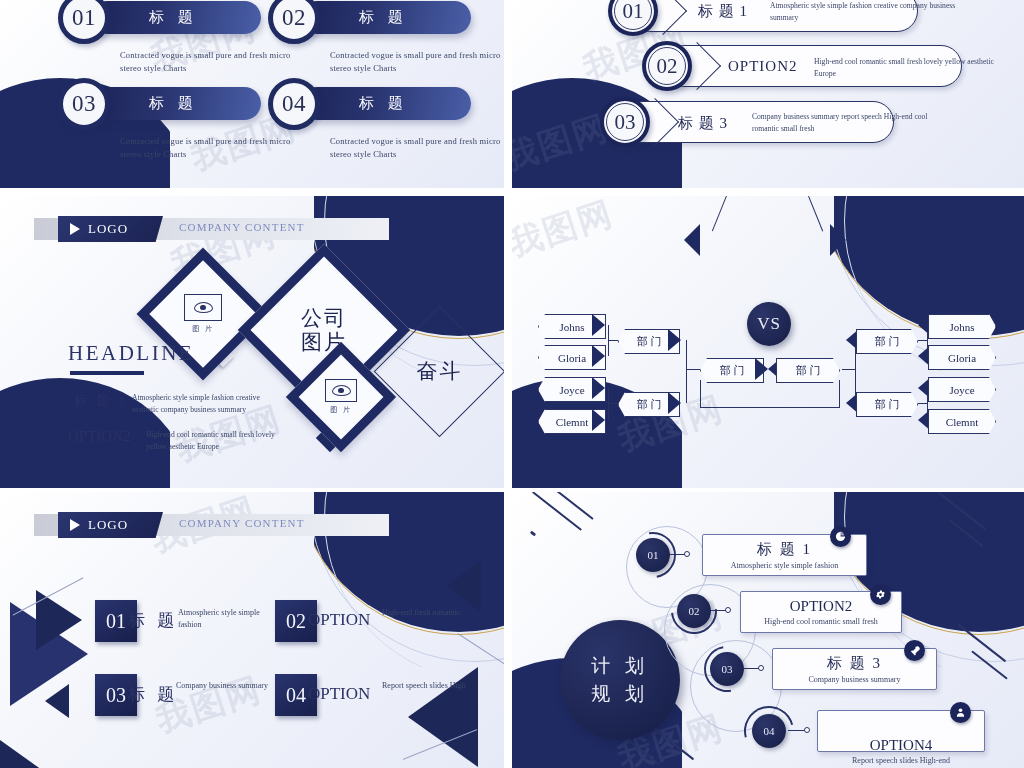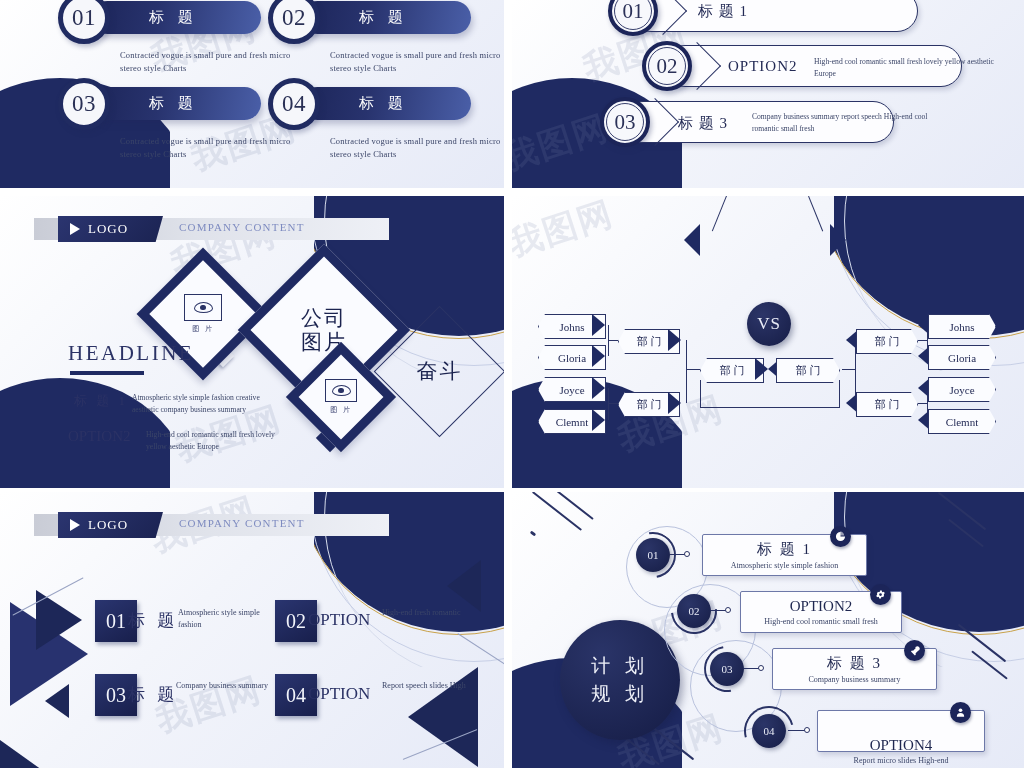--- a/index.html
+++ b/index.html
@@ -224,20 +224,21 @@
     <div class="wm" style="left:70px;top:30px;">我图网</div>
     <div class="wm" style="left:-10px;top:120px;">我图网</div>
 
     <div class="p2row" style="left:96px;top:-10px;width:310px;">
       <div class="p2band" style="width:288px;"></div>
       <div class="p2chev"></div>
       <div class="p2ring">
         <span>01</span>
       </div>
       <div class="p2title" style="left:90px;top:12px;">标 题 1</div>
+      <div class="p2text" style="left:162px;top:10px;">Atmospheric style simple fashion creative company business summary</div>
     </div>
 
     <div class="p2row" style="left:130px;top:45px;width:320px;">
       <div class="p2band" style="width:298px;"></div>
       <div class="p2chev"></div>
       <div class="p2ring">
         <span>02</span>
       </div>
       <div class="p2title" style="left:86px;top:13px;">OPTION2</div>
       <div class="p2text" style="left:172px;top:11px;">High-end cool romantic small fresh lovely yellow aesthetic Europe</div>
@@ -521,21 +522,21 @@
     </div>
 
     <div class="p6num" style="left:240px;top:222px;">
       <span>04</span>
       </div>
     <div class="p6ring" style="left:232px;top:214px;width:50px;height:50px;transform:rotate(300deg);"></div>
     <div class="p6conn" style="left:276px;top:238px;width:18px;"></div>
     <div class="p6dot" style="left:292px;top:235px;"></div>
     <div class="p6card" style="left:305px;top:218px;width:168px;">
       <div class="t" style="letter-spacing:0;margin-top:40px;">OPTION4</div>
-      <div class="s">Report micro slides High-end</div>
+      <div class="s">Report speech slides High-end</div>
     </div>
     <div class="p6icon" style="left:438px;top:210px;">
       <svg viewBox="0 0 24 24">
           <circle cx="12" cy="7" r="4"></circle>
           <path d="M4 21a8 8 0 0 1 16 0z"></path>
         </svg>
     </div>
   </div>
 
 </div>

